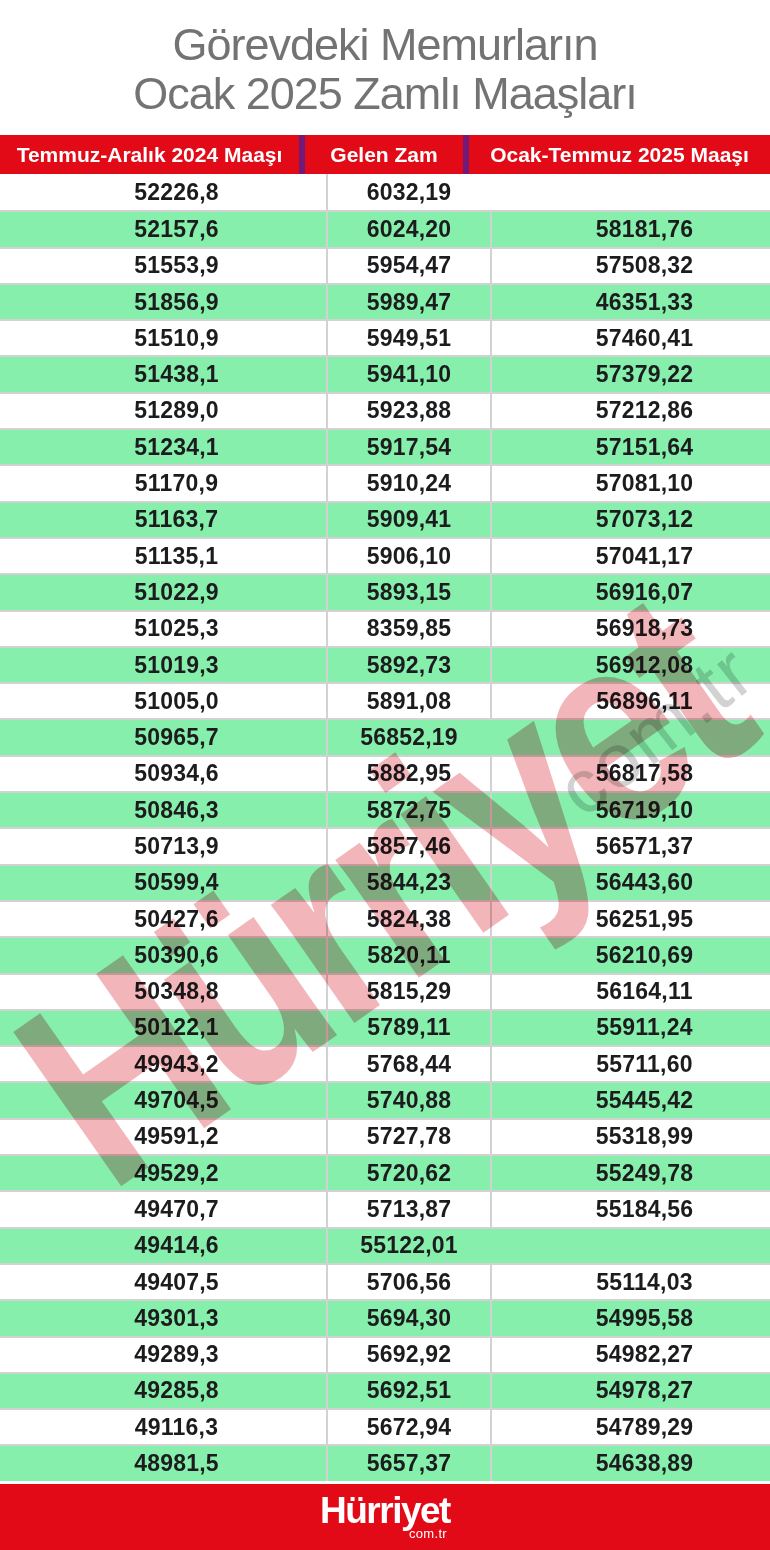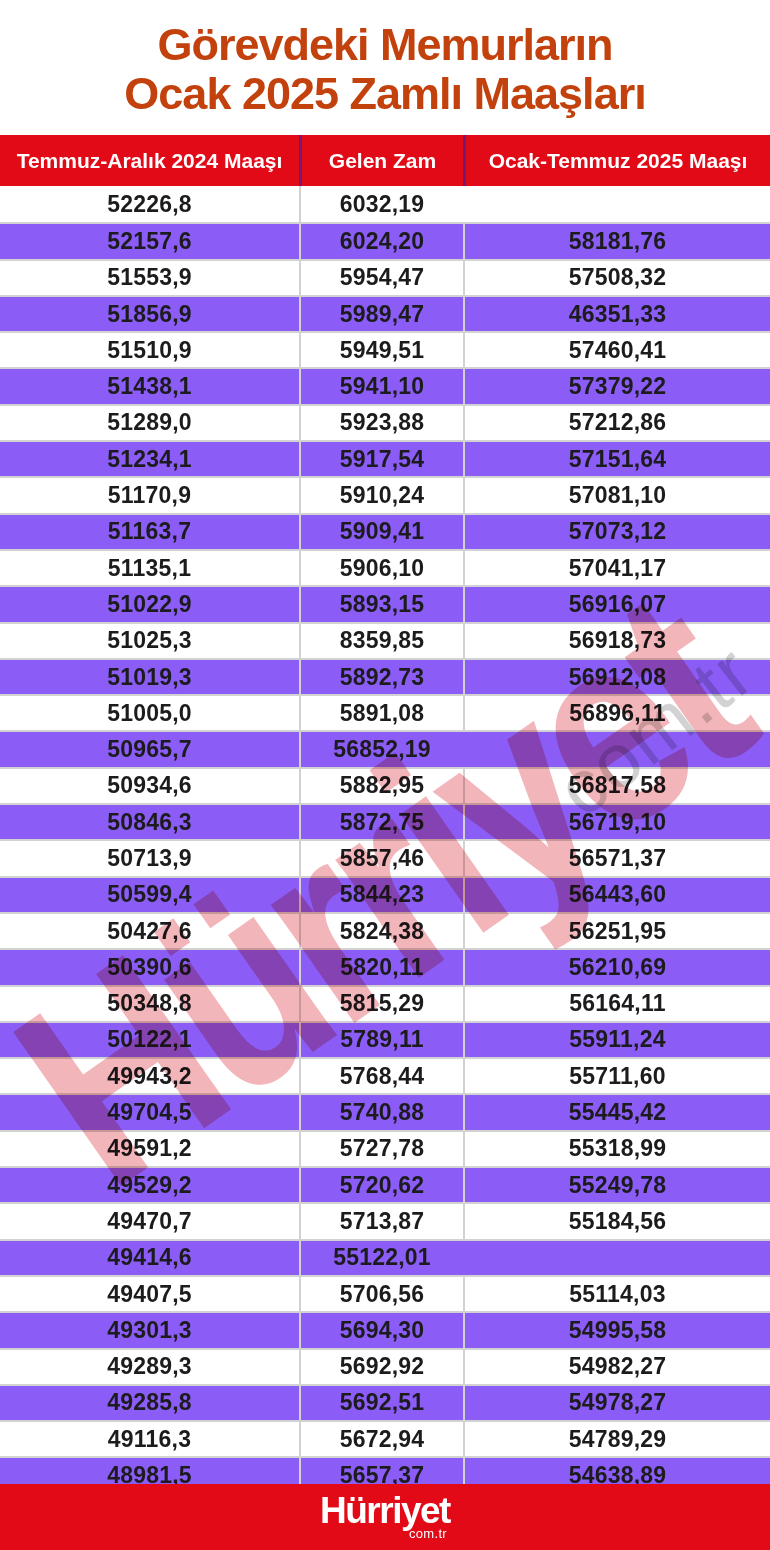--- a/index.html
+++ b/index.html
@@ -12,57 +12,58 @@
     overflow: hidden;
     font-family: "Liberation Sans", sans-serif;
   }
 
   
   .title {
     position: absolute;
     top: 20px; left: 0;
     width: 100%;
     text-align: center;
-    font-weight: bold;
+    font-weight: normal;
     font-size: 45px;
     line-height: 49px;
     letter-spacing: -1px;
-    color: #c2410c;
+    color: #737373;
   }
 
   
   .table {
     position: absolute;
     top: 135px; left: 0;
     width: 770px;
   }
   .thead {
     display: grid;
     grid-template-columns: 299px 164px 307px;
-    height: 51px;
+    height: 39px;
   }
   .hcell {
     background: #e30a17;
     color: #ffffff;
     font-weight: bold;
     font-size: 21px;
     display: flex;
     align-items: center;
     justify-content: center;
     white-space: nowrap;
   }
-  .hcell + .hcell { border-left: 3px solid #701a75; }
+  .hcell + .hcell { border-left: 6px solid #701a75; }
 
   .trow {
     display: grid;
     grid-template-columns: 299px 164px 307px;
     height: 36.3px;
     background: #ffffff;
-  }
-  .trow.alt { background: #8b5cf6; }
+    padding-left: 27px;
+  }
+  .trow.alt { background: #86efac; }
   .trow + .trow { border-top: 2px solid #d2d2d2; }
   .tcell {
     display: flex;
     align-items: center;
     justify-content: center;
     font-weight: bold;
     font-size: 23px;
     color: #1c1c1e;
     letter-spacing: 0.2px;
   }

